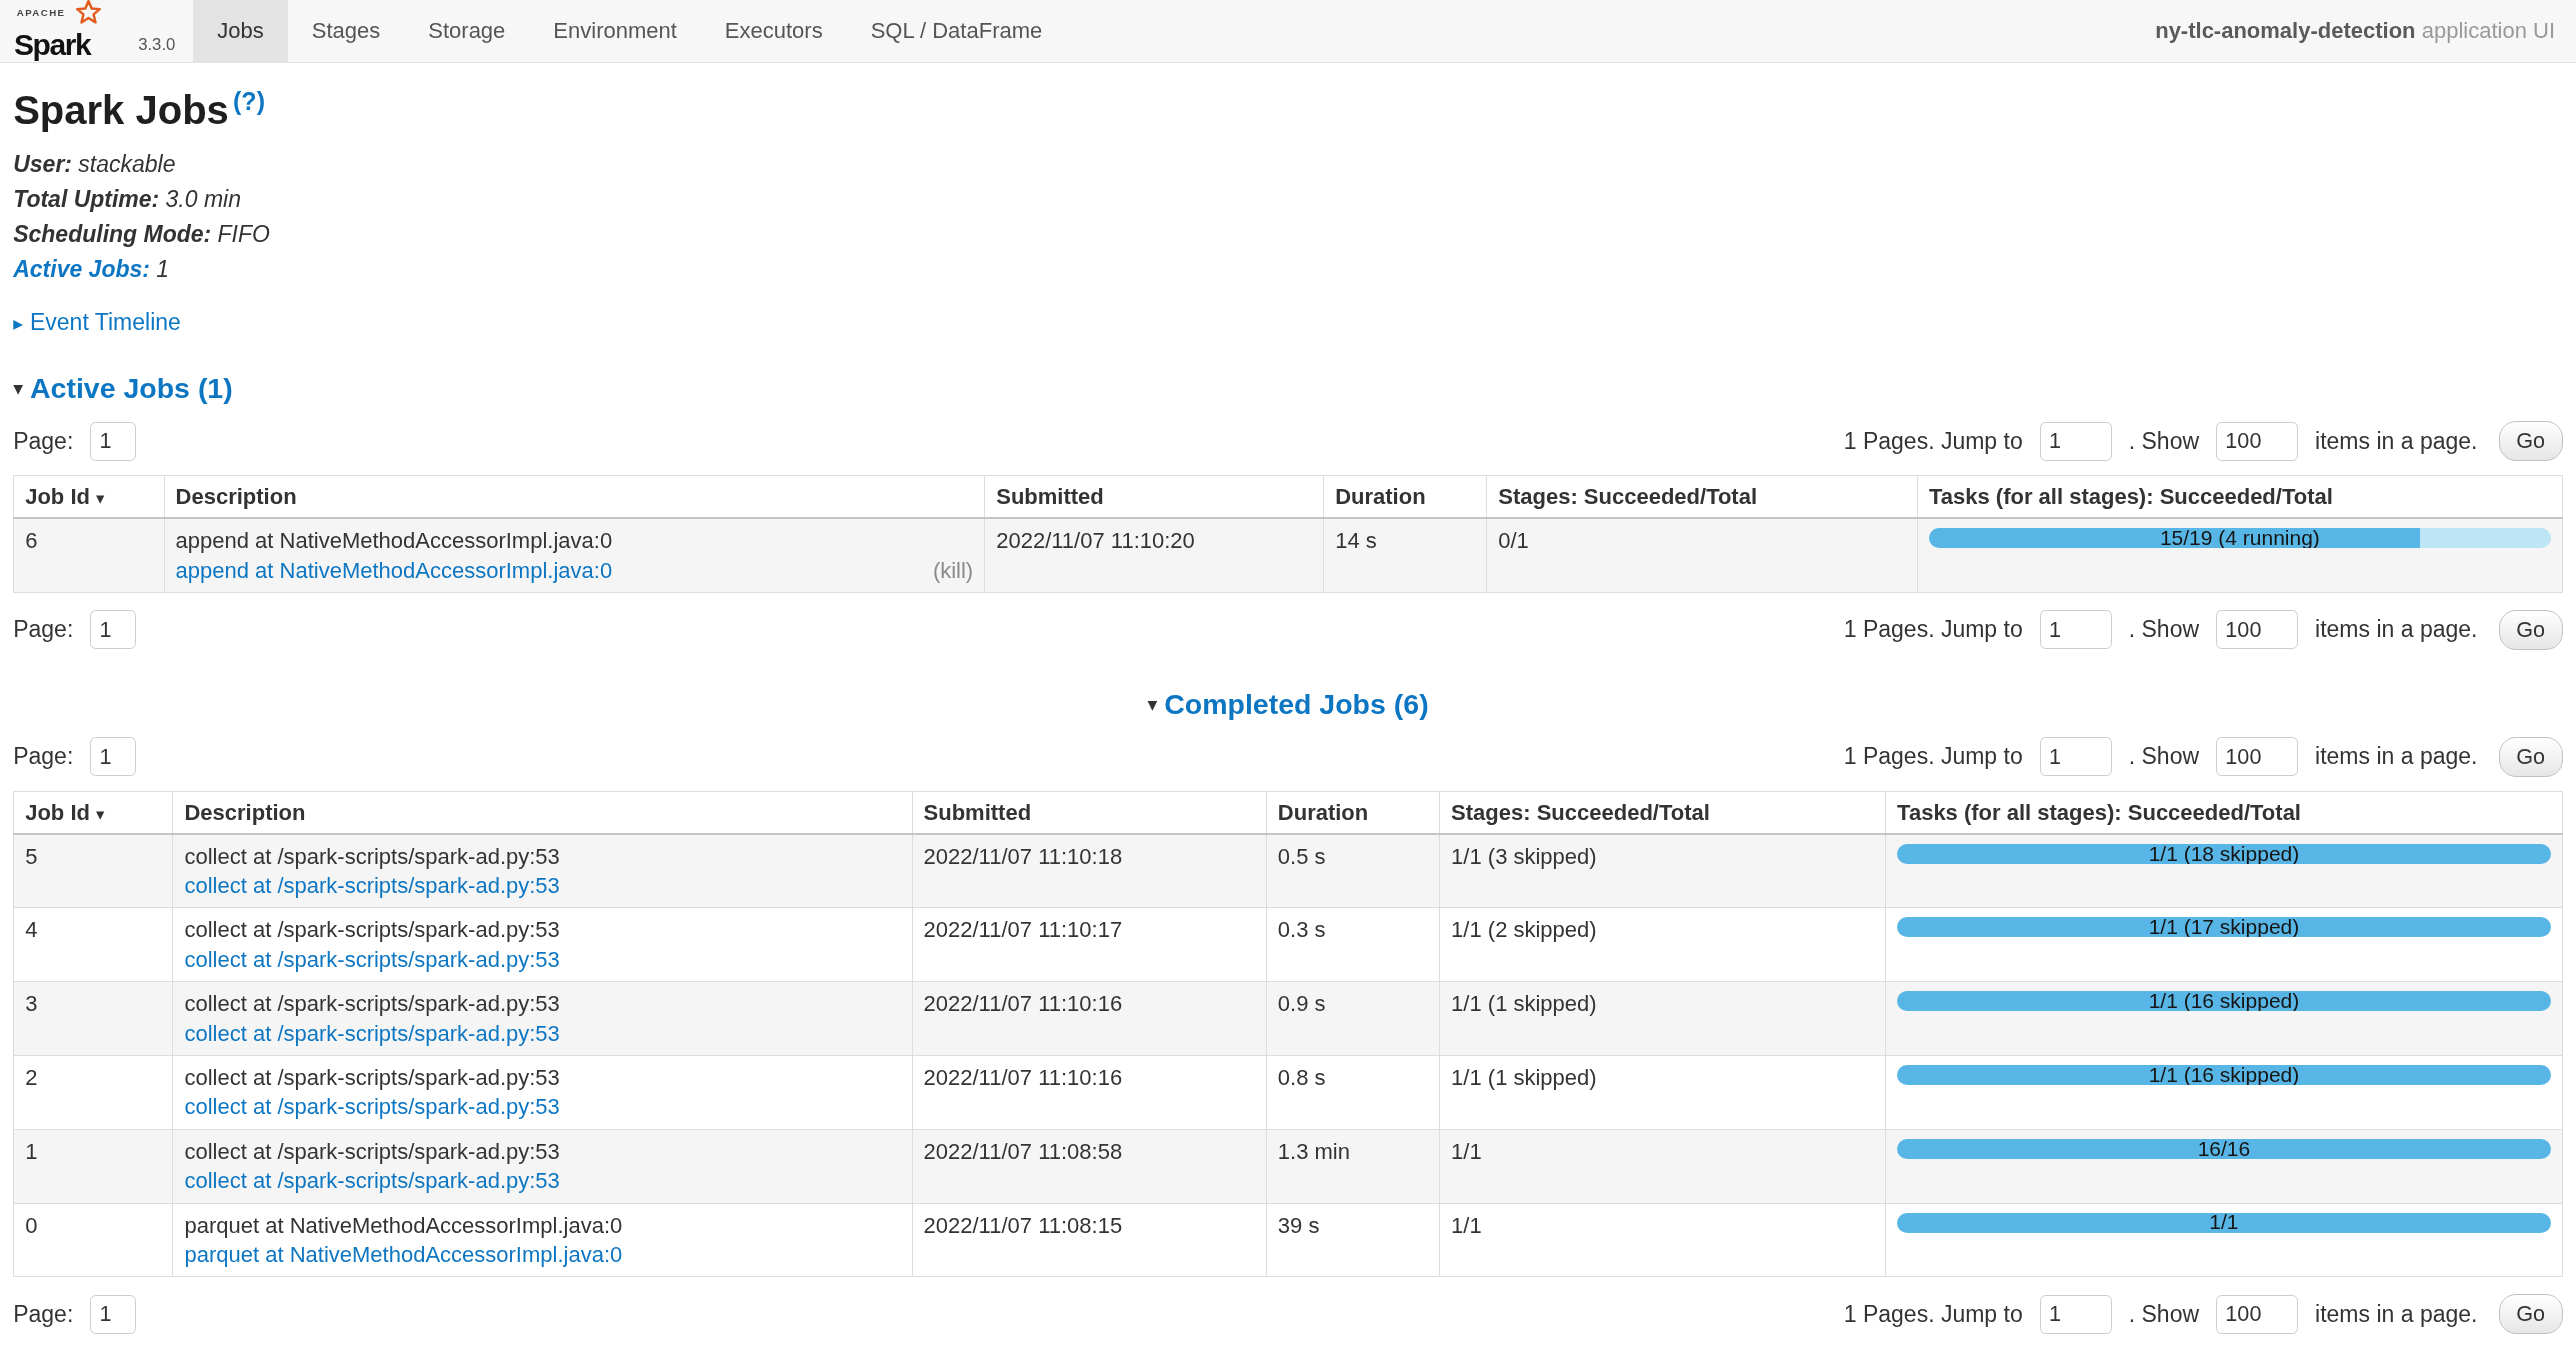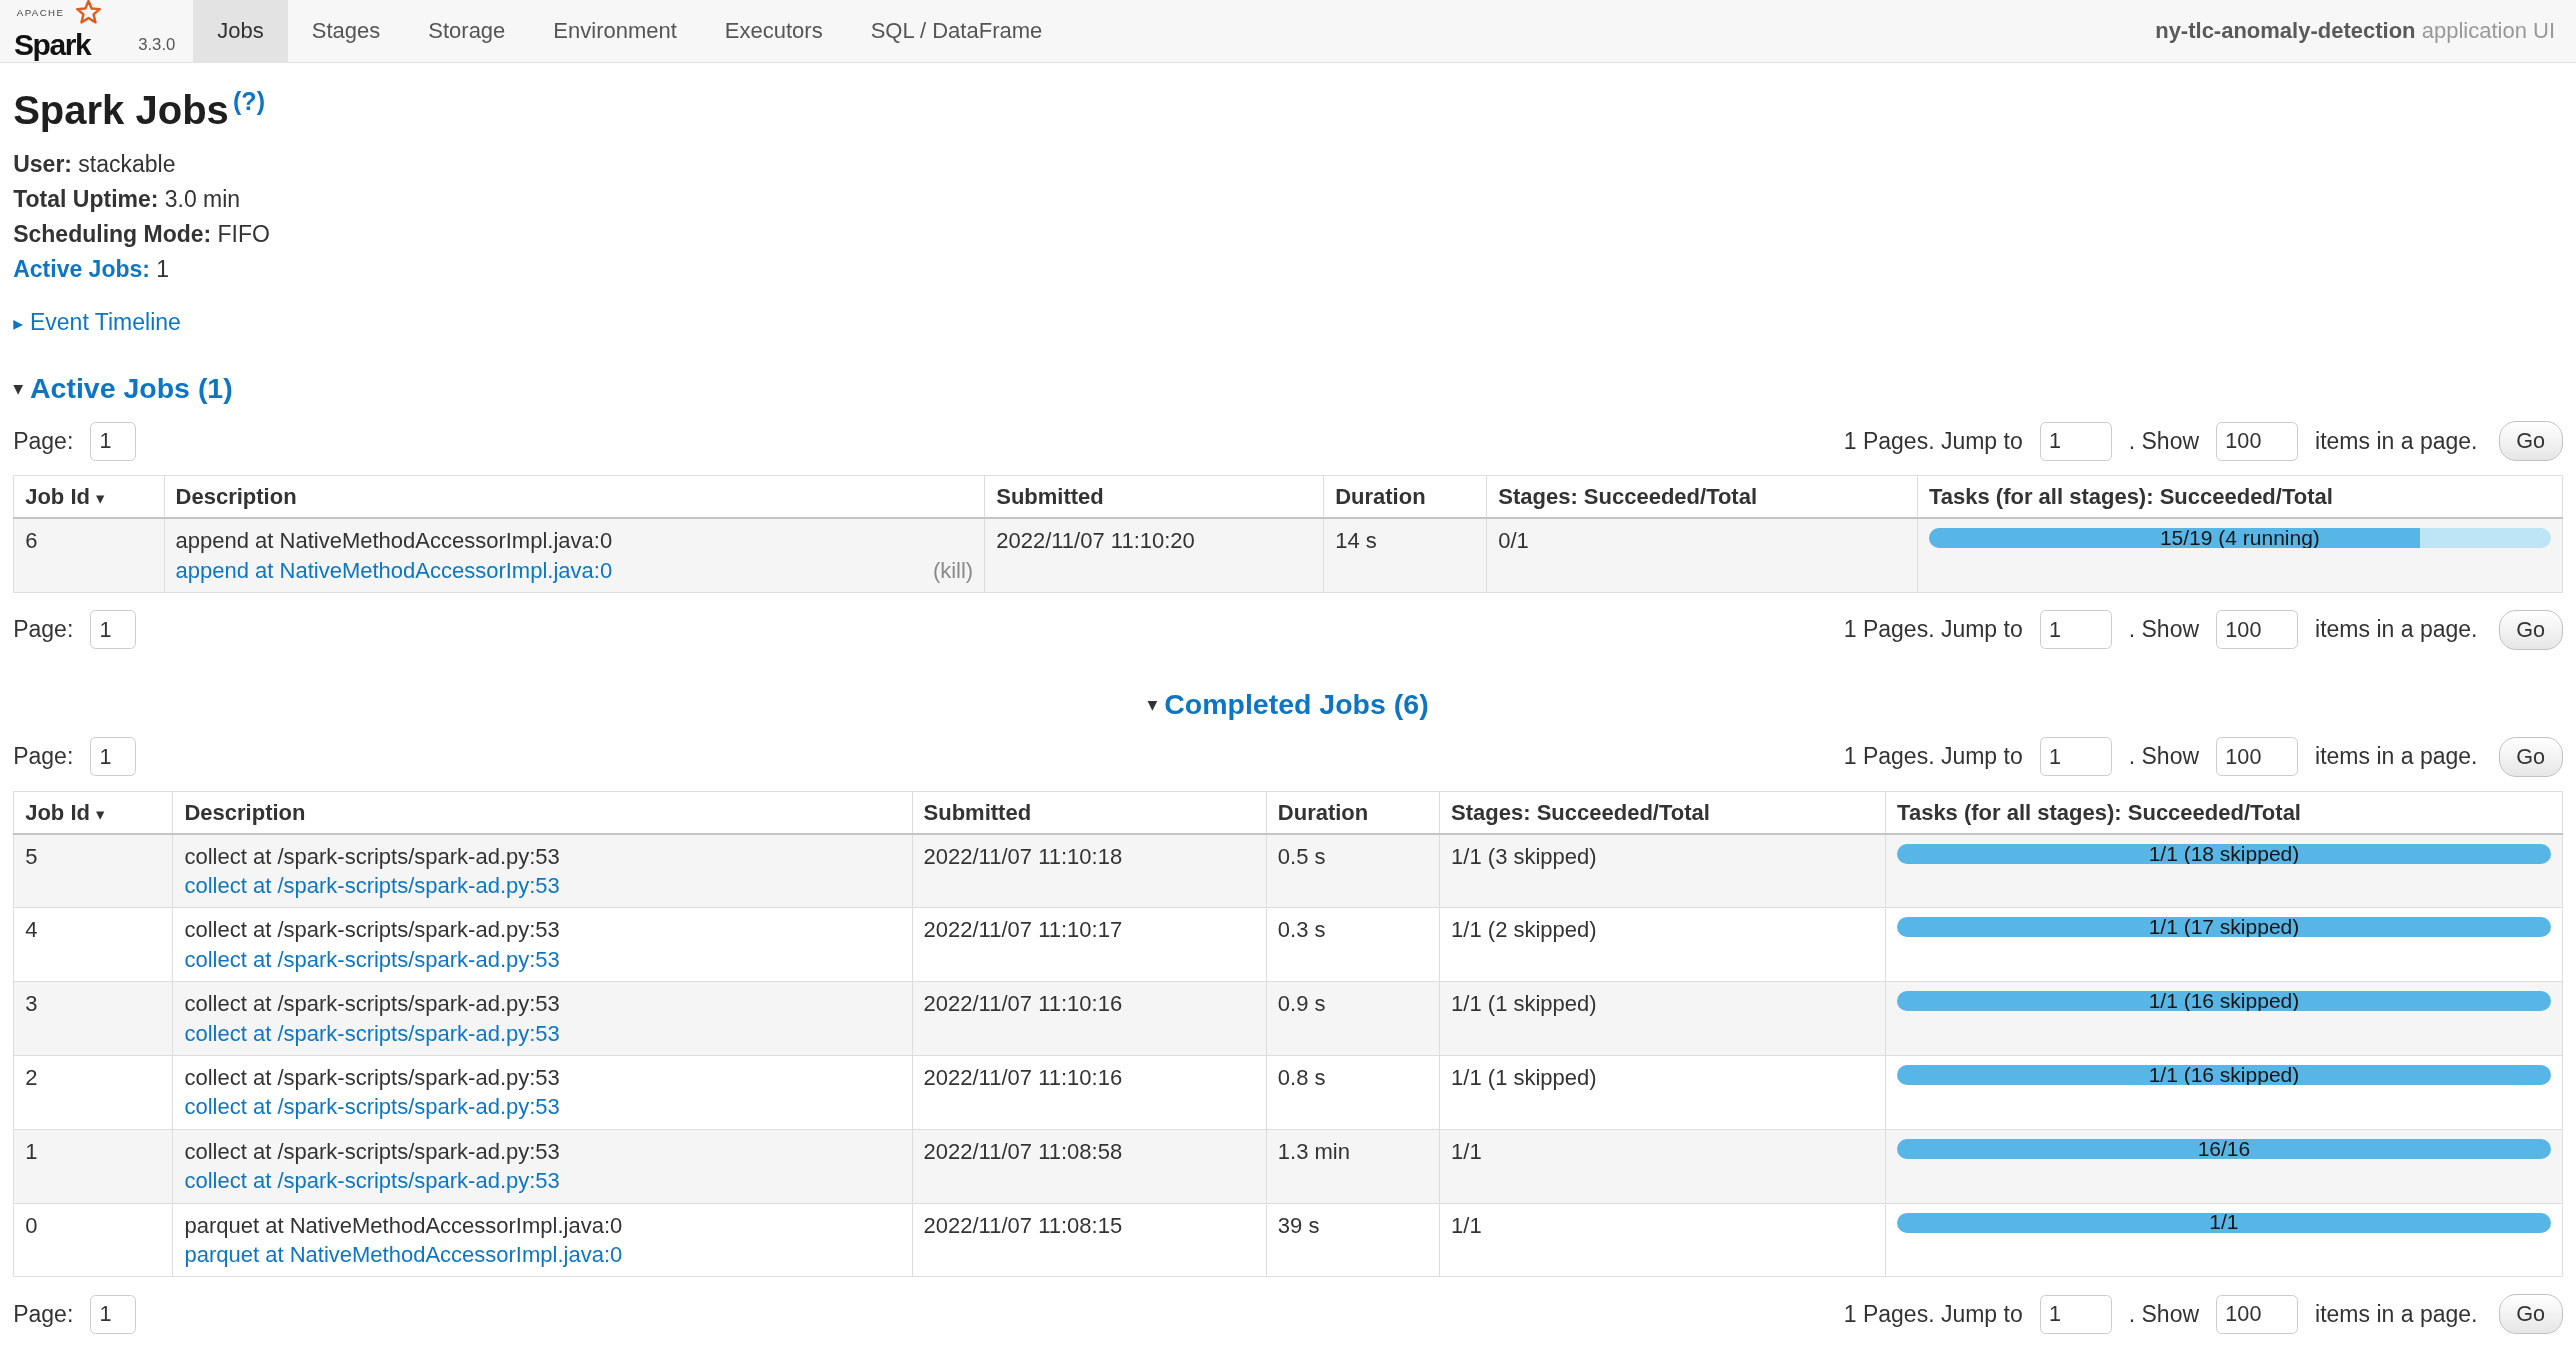--- a/index.html
+++ b/index.html
@@ -15,36 +15,36 @@
   a { text-decoration: none; }
 
   
   .navbar {
     display: flex; align-items: stretch;
     height: 63px; background: #f7f7f7;
     border-bottom: 1.4px solid #e2e2e2;
   }
   .logo { display: flex; align-items: flex-end; padding: 0 9.7px 0 14px; cursor: pointer; }
   .logo-stack { position: relative; width: 120px; height: 61px; }
-  .logo-apache { position: absolute; top: 6.3px; left: 2.8px; font-size: 9.7px; letter-spacing: 1.4px; color: #454545; font-weight: normal; }
+  .logo-apache { position: absolute; top: 6.3px; left: 2.8px; font-size: 9.7px; letter-spacing: 1.4px; color: #454545; font-weight: bold; }
   .logo-star { position: absolute; top: -2.8px; left: 60px; }
   .logo-spark { position: absolute; bottom: 0px; left: 0; font-size: 30px; font-weight: bold; color: #121212; letter-spacing: -1.4px; }
   .logo-version { font-size: 16.7px; color: #555; padding: 0 0 7px 4.2px; }
   .nav { display: flex; align-items: stretch; margin-left: 8.3px; }
   .nav-item { display: flex; align-items: center; padding: 0 24px; font-size: 22px; color: #555; cursor: pointer; }
   .nav-item.active { background: #e3e3e3; color: #333; }
   .app-title { margin-left: auto; align-self: center; padding-right: 21px; font-size: 22px; color: #999; white-space: nowrap; }
   .app-title b { color: #5a5a5a; }
 
   
   .content { padding: 0 13.2px 14px; }
   h1.page-title { font-size: 40px; font-weight: bold; color: #1f1f1f; margin: 24px 0 16.7px; line-height: 1.15; }
   .help-link { color: #0d76c3; font-size: 25px; vertical-align: super; margin-left: 4.2px; font-weight: bold; cursor: pointer; }
 
-  ul.summary { list-style: none; margin: 0 0 25px; padding: 0; }
+  ul.summary { list-style: none; margin: 0 0 25px; padding: 0; font-style: italic; }
   .summary li { margin-bottom: 6.3px; font-size: 23px; line-height: 1.25; }
   .summary .lbl { font-weight: bold; color: #333; }
   .summary a.lbl { color: #0d76c3; cursor: pointer; }
   .summary .val { margin-left: 6.3px; }
 
   .event-timeline { font-size: 23px; color: #0d76c3; cursor: pointer; }
   .event-timeline .tri { font-size: 19.5px; margin-right: 7px; }
 
   .section-title { font-size: 28.5px; font-weight: bold; color: #0d76c3; margin: 36px 0 0; cursor: pointer; line-height: 1.15; }
   .section-title .caret { color: #333; font-size: 19.5px; margin-right: 7px; vertical-align: 2.8px; }

